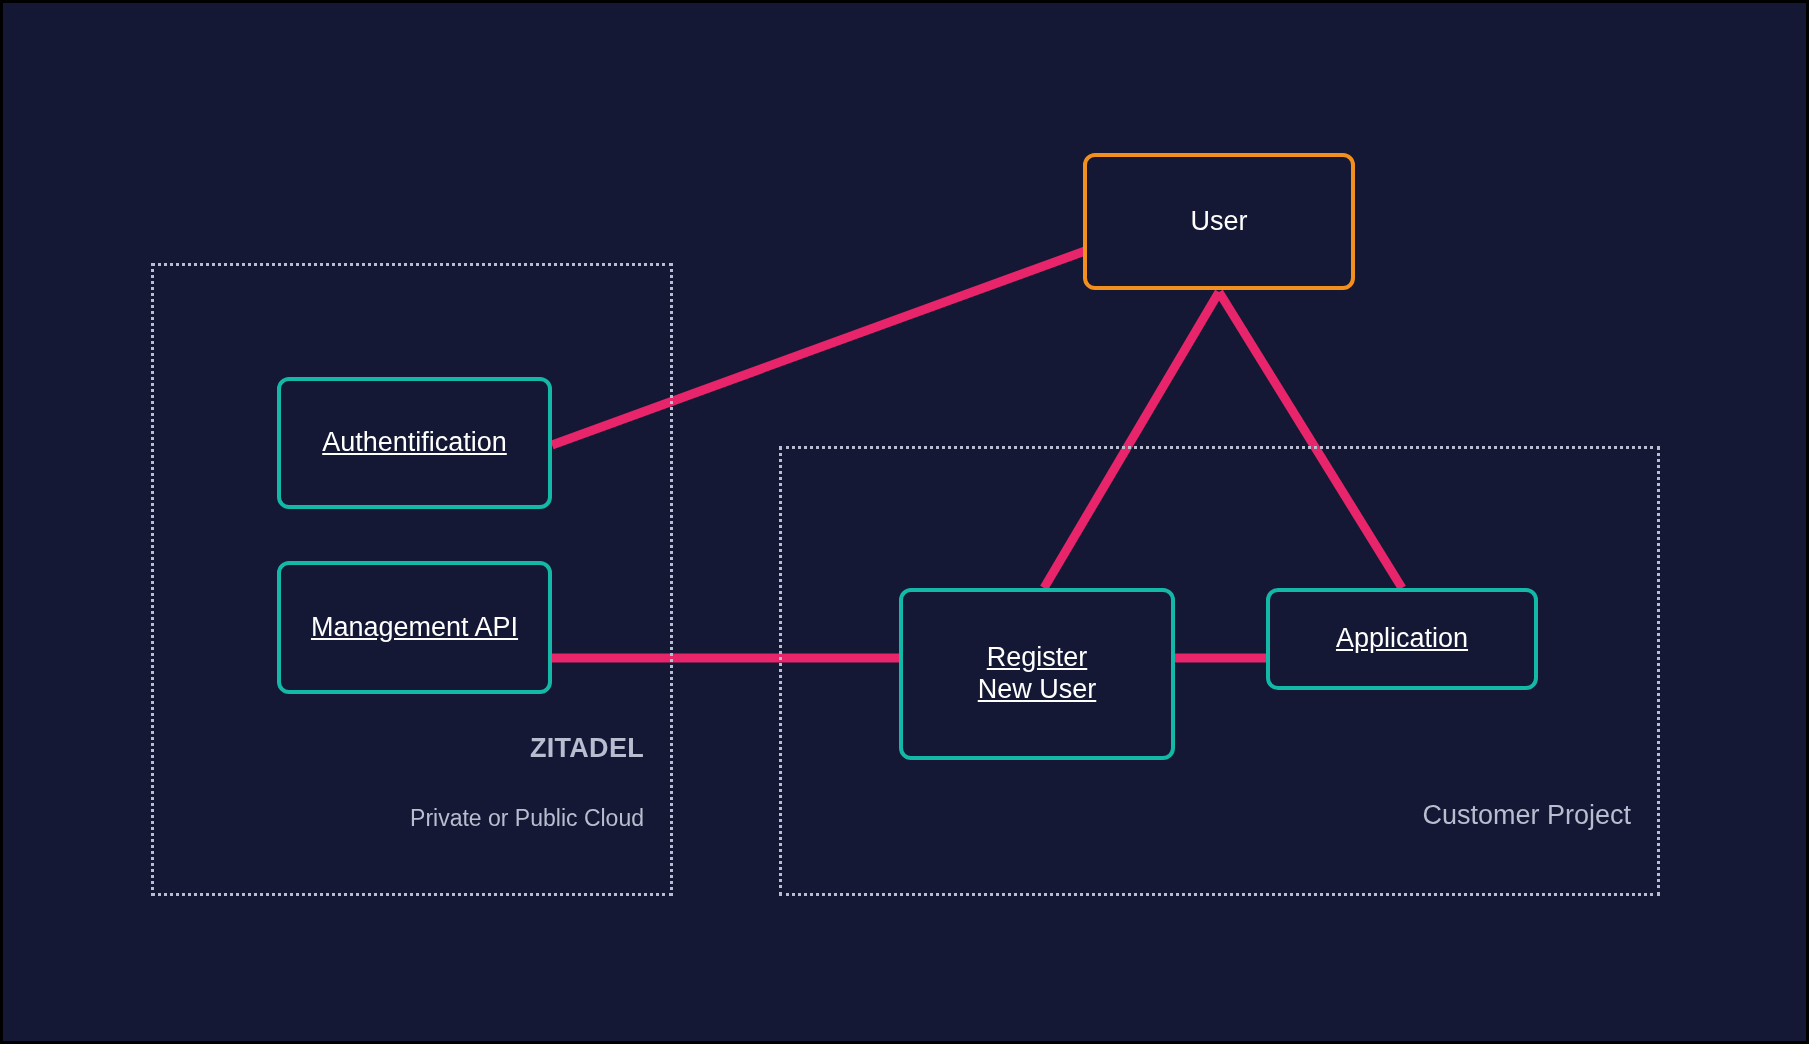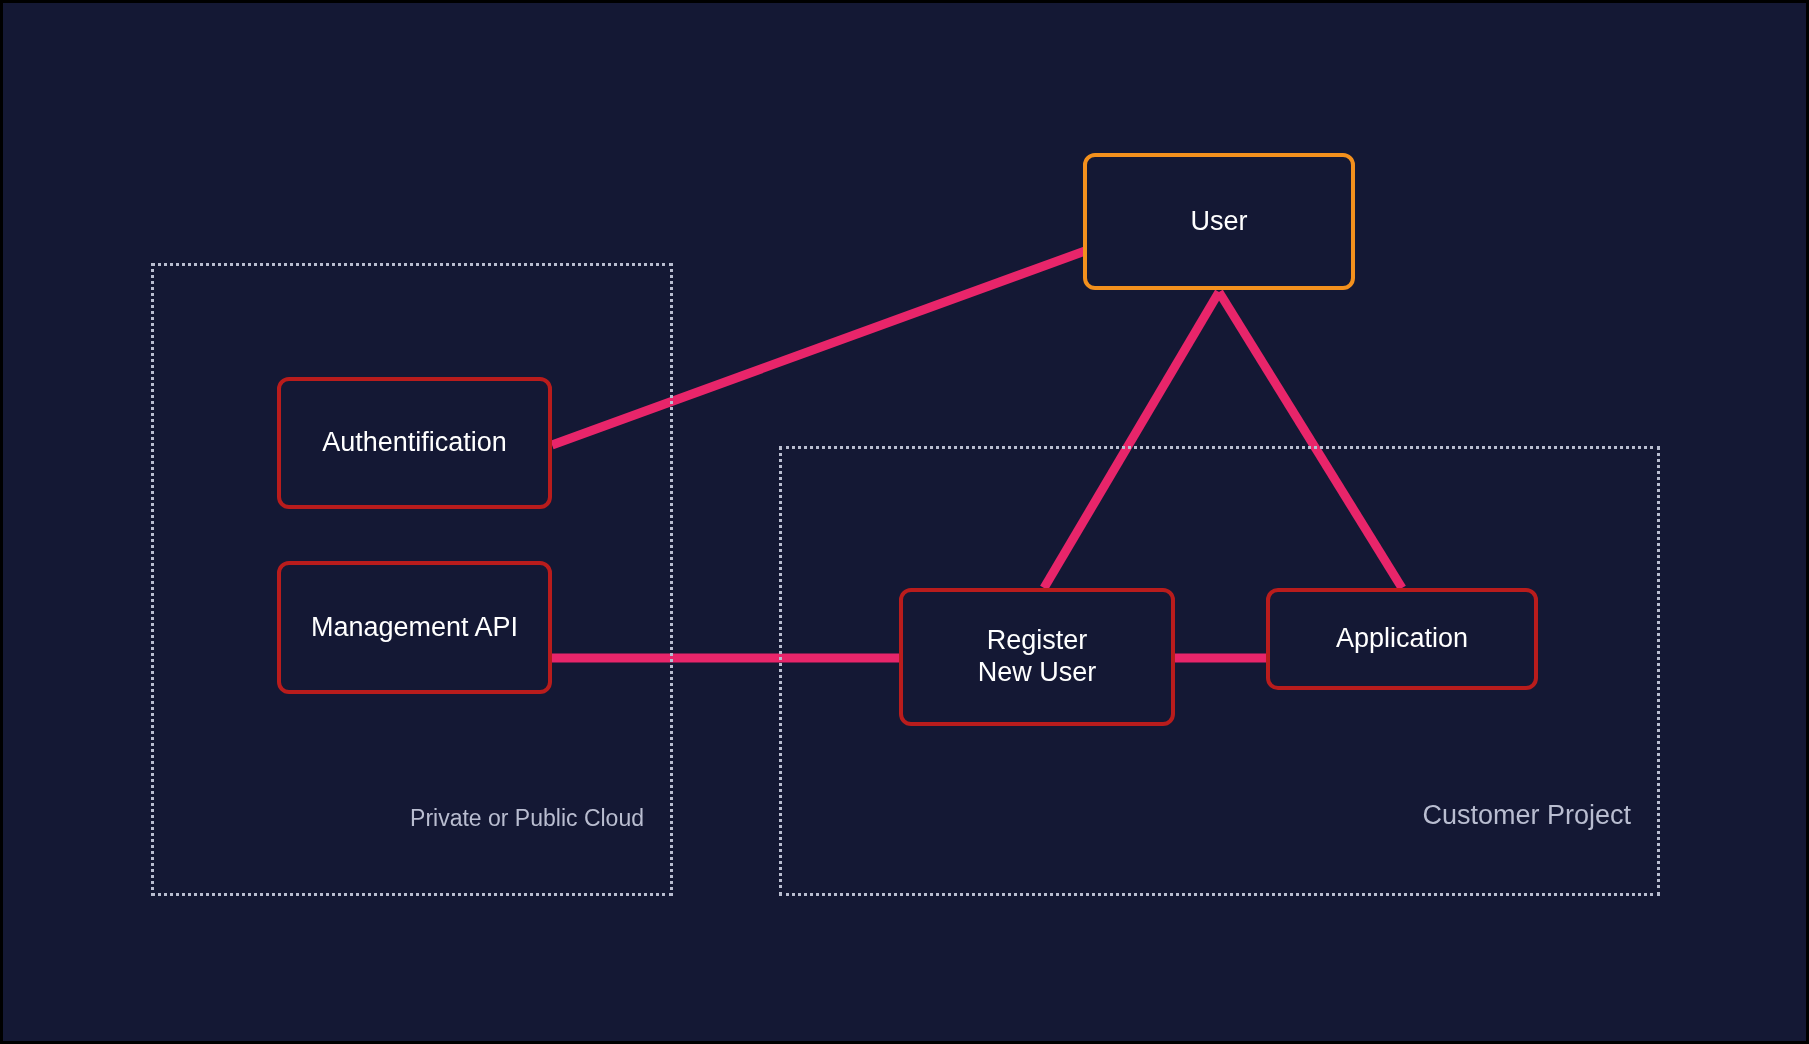--- a/index.html
+++ b/index.html
@@ -70,21 +70,21 @@
     align-items: center;
     justify-content: center;
     border-radius: 12px;
     background: #141834;
     color: #ffffff;
     font-size: 27px;
     line-height: 1.18;
     text-align: center;
     white-space: pre-line;
   }
-  .node.pink   { border: 4px solid #b91c1c; }
+  .node.pink   { border: 4px solid #14b8a6; text-decoration: underline; }
   .node.orange { border: 4px solid #f3901d; }
 </style>
 </head>
 <body>
 
 <div id="canvas">
 
   <svg id="connectors" viewBox="0 0 1809 1044" width="1809" height="1044" xmlns="http://www.w3.org/2000/svg">
 
     <line x1="549" y1="442" x2="1082" y2="248" stroke="#e8256a" stroke-width="9" stroke-linecap="butt"></line>
@@ -93,20 +93,21 @@
 
     <line x1="1216" y1="289" x2="1399" y2="585" stroke="#e8256a" stroke-width="9" stroke-linecap="butt"></line>
 
     <line x1="545" y1="655" x2="900" y2="655" stroke="#e8256a" stroke-width="9" stroke-linecap="butt"></line>
 
     <line x1="1168" y1="655" x2="1267" y2="655" stroke="#e8256a" stroke-width="9" stroke-linecap="butt"></line>
   </svg>
 
   <div class="zone" style="left:148px; top:260px; width:522px; height:633px;">
     <div class="zone-label" style="bottom:22px; right:26px; left:20px;">
+      <span class="l1">ZITADEL</span>
       <span class="l2">Private or Public Cloud</span>
     </div>
   </div>
 
   <div class="zone" style="left:776px; top:443px; width:881px; height:450px;">
     <div class="zone-label single" style="bottom:22px; right:26px; left:20px;">
       <span class="l2">Customer Project</span>
     </div>
   </div>
 
@@ -115,21 +116,21 @@
   </div>
 
   <div class="node pink" style="left:274px; top:374px; width:275px; height:132px;">
     <span>Authentification</span>
   </div>
 
   <div class="node pink" style="left:274px; top:558px; width:275px; height:133px;">
     <span>Management API</span>
   </div>
 
-  <div class="node pink" style="left:896px; top:585px; width:276px; height:138px;">
+  <div class="node pink" style="left:896px; top:585px; width:276px; height:172px;">
     <span>Register
 New User</span>
   </div>
 
   <div class="node pink" style="left:1263px; top:585px; width:272px; height:102px;">
     <span>Application</span>
   </div>
 
 </div>
 

